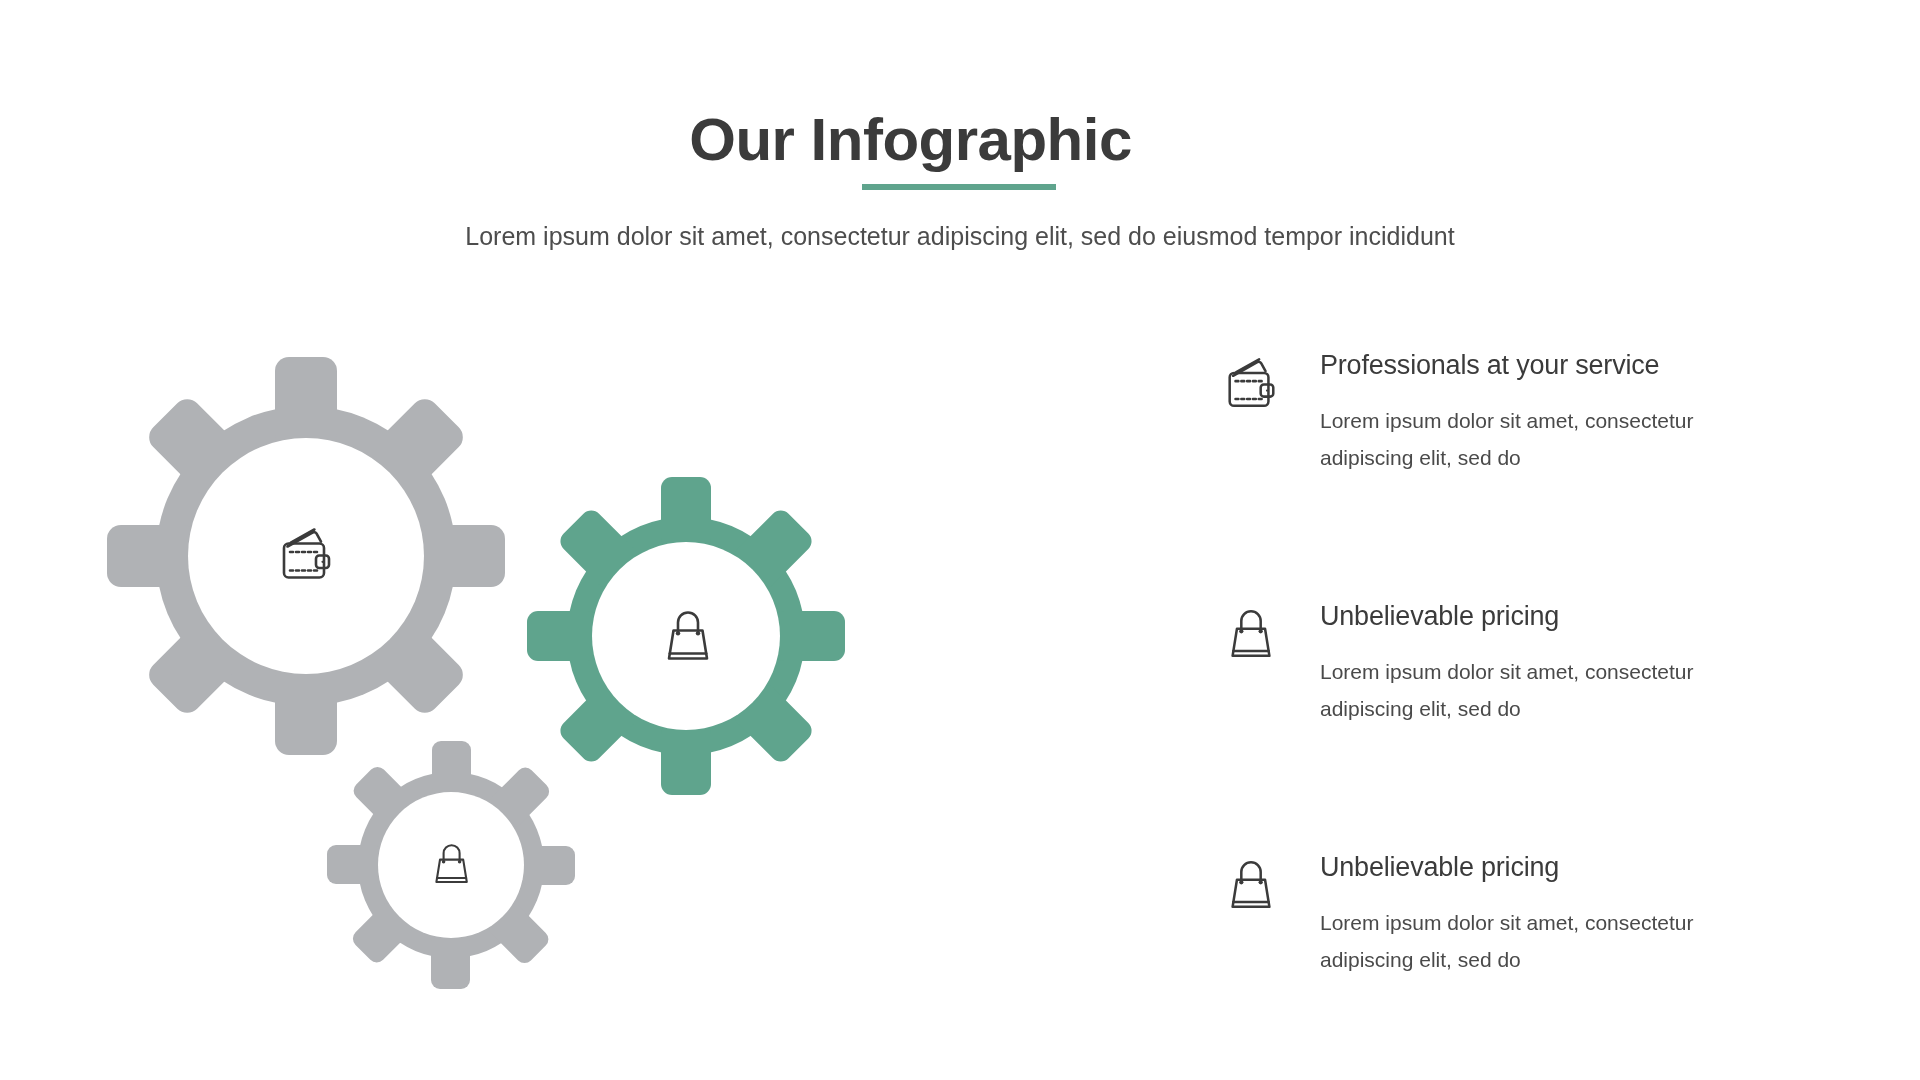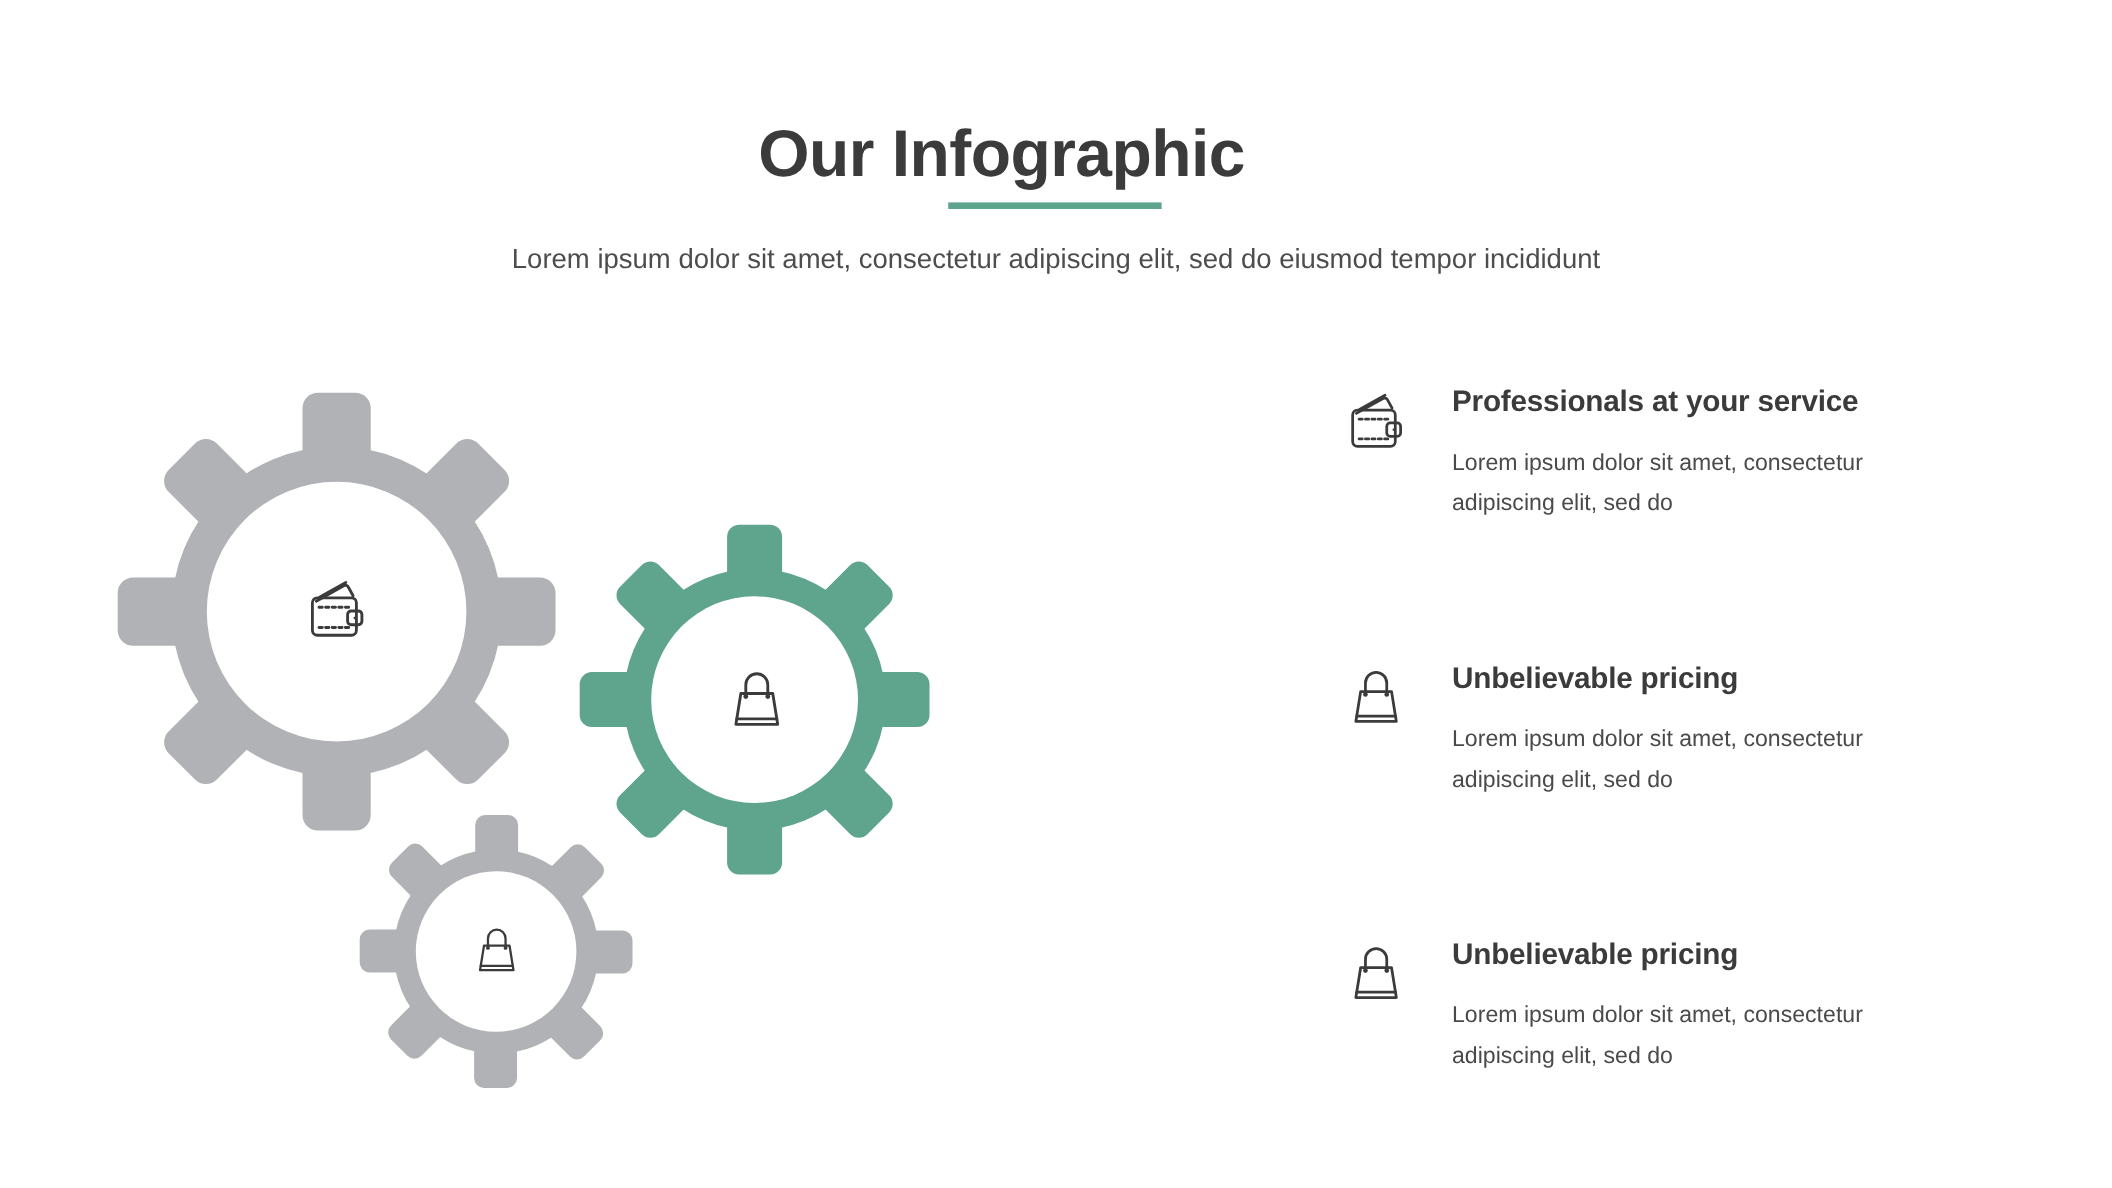--- a/index.html
+++ b/index.html
@@ -102,21 +102,21 @@
     width: 62px;
     height: 62px;
   }
   .feature-icon svg {
     display: block;
     width: 62px;
     height: 62px;
   }
   .feature-title {
     font-size: 27px;
-    font-weight: bold;
+    font-weight: normal;
     color: #3b3b3b;
     margin: 0 0 14px 0;
     line-height: 1.15;
     letter-spacing: -0.2px;
   }
   .feature-desc {
     font-size: 21px;
     line-height: 37px;
     color: #4a4a4a;
     max-width: 390px;

